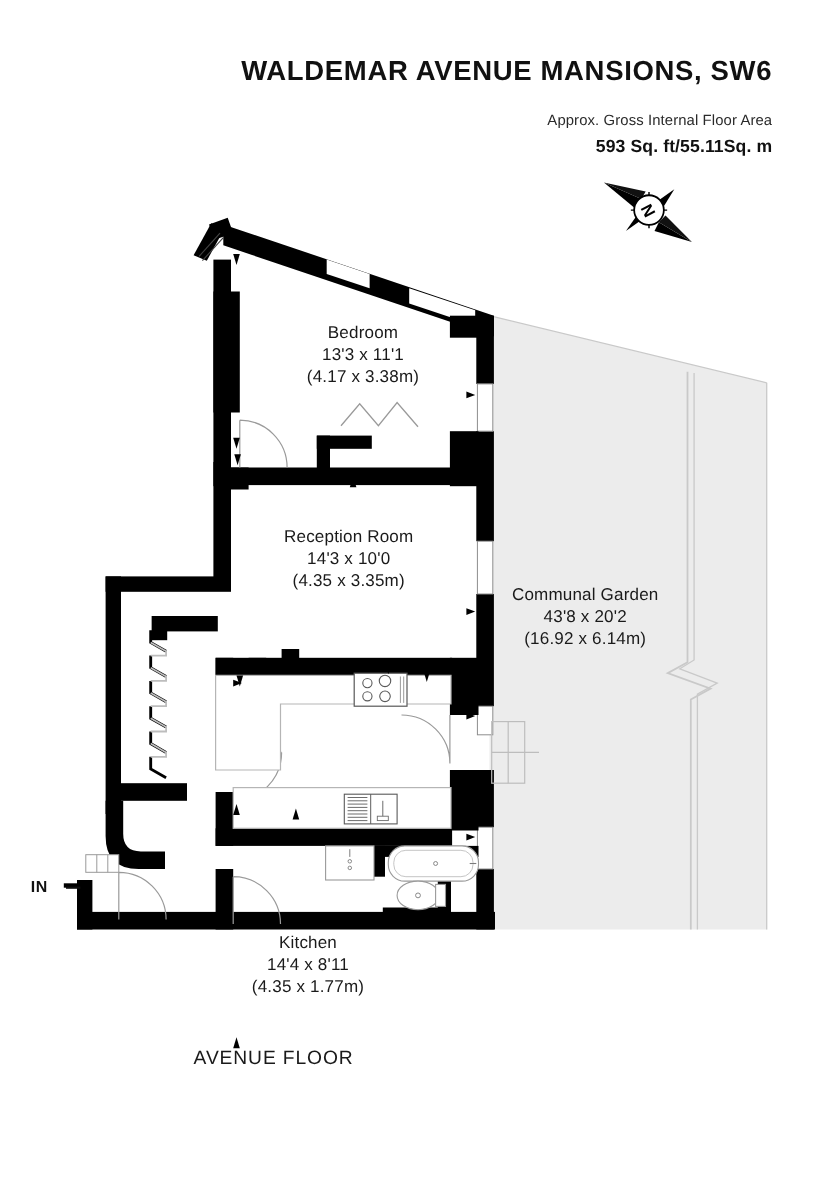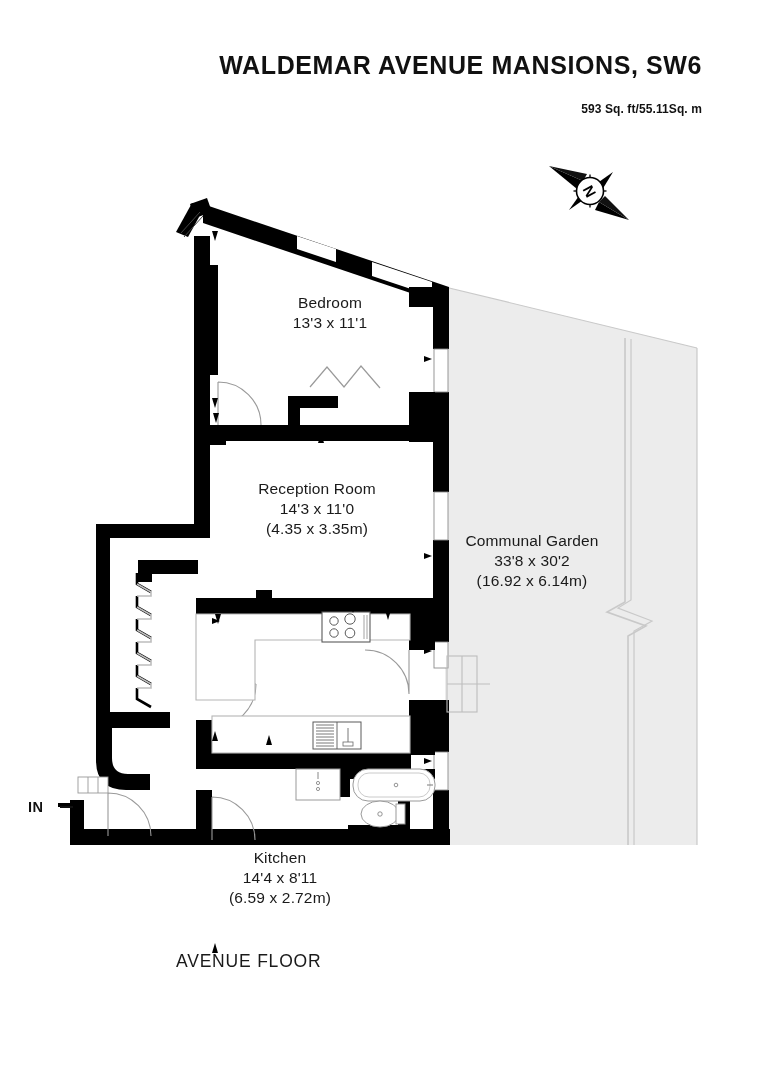--- a/index.html
+++ b/index.html
@@ -31,21 +31,21 @@
     margin: 0 0 22px 0;
     line-height: 1.1;
   }
   #area-label {
     font-size: 13.5px;
     color: #2a2a2a;
     margin: 0 0 8px 0;
     letter-spacing: 0.1px;
   }
   #area-value {
-    font-size: 12px;
+    font-size: 16px;
     font-weight: bold;
     color: #111;
     margin: 0;
     letter-spacing: 0.1px;
   }
 
   
   #compass {
     position: absolute;
     left: 543px; top: 152px;
@@ -107,20 +107,21 @@
     position: absolute;
     left: 0; right: 0; bottom: 0;
     height: 100px;
   }
 </style>
 </head>
 <body>
 
 <div id="header">
   <div id="title">WALDEMAR AVENUE MANSIONS, SW6</div>
+  <div id="area-label">Approx. Gross Internal Floor Area</div>
   <div id="area-value">593 Sq. ft/55.11Sq. m</div>
 </div>
 
 <div id="compass">
   <svg width="92" height="76" viewBox="0 0 92 76">
 
     <polygon points="6,14 40,29 34,37" fill="#000"></polygon>
     <polygon points="6,14 40,29 44,22" fill="#111"></polygon>
     <polygon points="86,68 56,50 52,58" fill="#000"></polygon>
     <polygon points="86,68 56,50 62,44" fill="#111"></polygon>
@@ -354,38 +355,39 @@
     <polygon points="212,618 220,621 212,624"></polygon>
     <polygon points="58,803 70,803 70,807 58,807"></polygon>
     <polygon points="212,953 218,953 215,943"></polygon>
   </g>
 
 </svg>
 
 <div class="room-label" id="label-bedroom">
   <div class="rl-name">Bedroom</div>
   <div class="rl-imp">13'3 x 11'1</div>
+  <div class="rl-met">(4.17 x 3.38m)</div>
 </div>
 
 <div class="room-label" id="label-reception">
   <div class="rl-name">Reception Room</div>
-  <div class="rl-imp">14'3 x 11'0</div>
+  <div class="rl-imp">14'3 x 10'0</div>
   <div class="rl-met">(4.35 x 3.35m)</div>
 </div>
 
 <div class="room-label" id="label-garden">
   <div class="rl-name">Communal Garden</div>
-  <div class="rl-imp">33'8 x 30'2</div>
+  <div class="rl-imp">43'8 x 20'2</div>
   <div class="rl-met">(16.92 x 6.14m)</div>
 </div>
 
 <div class="room-label" id="label-kitchen">
   <div class="rl-name">Kitchen</div>
   <div class="rl-imp">14'4 x 8'11</div>
-  <div class="rl-met">(6.59 x 2.72m)</div>
+  <div class="rl-met">(4.35 x 1.77m)</div>
 </div>
 
 <div id="in-marker">
   <span>IN</span>
   <span class="in-arrow"></span>
 </div>
 
 <div id="floor-name">AVENUE FLOOR</div>
 
 <div id="footer">

